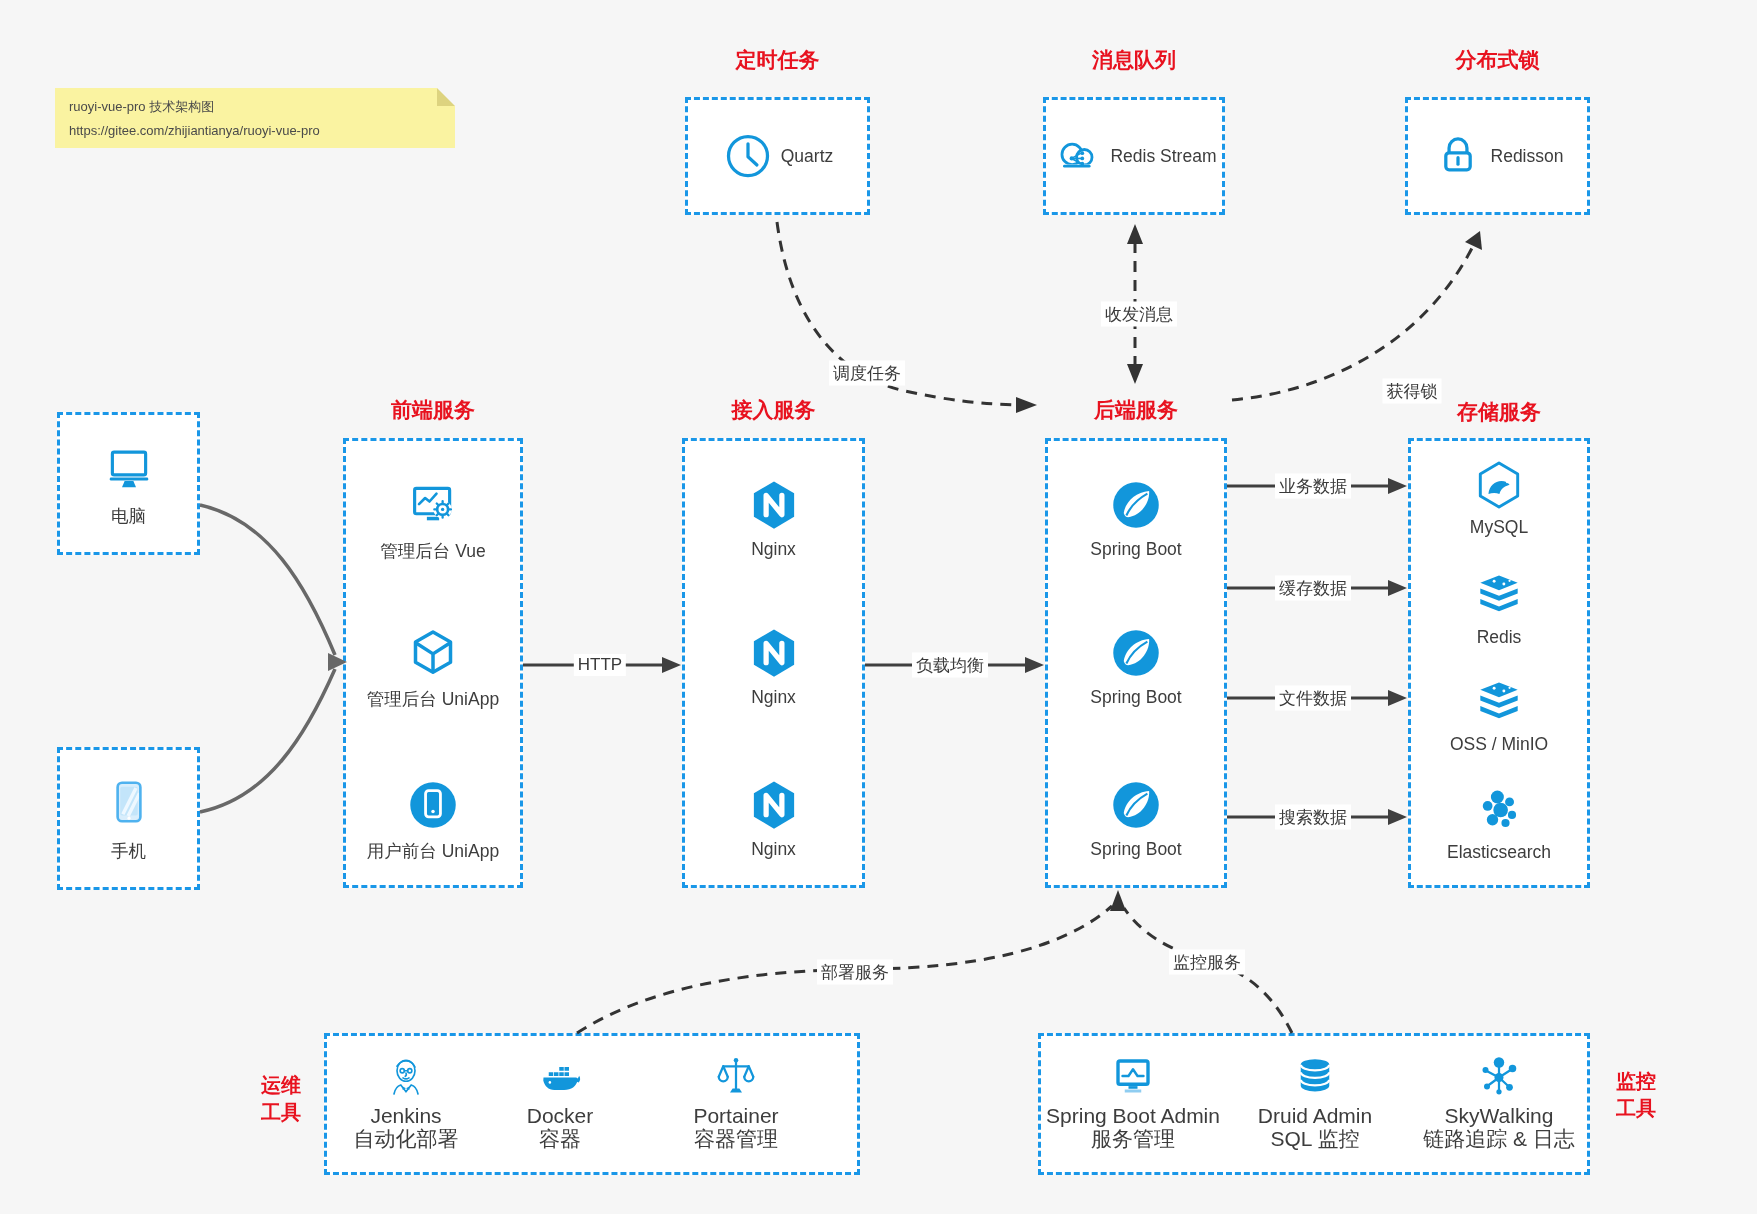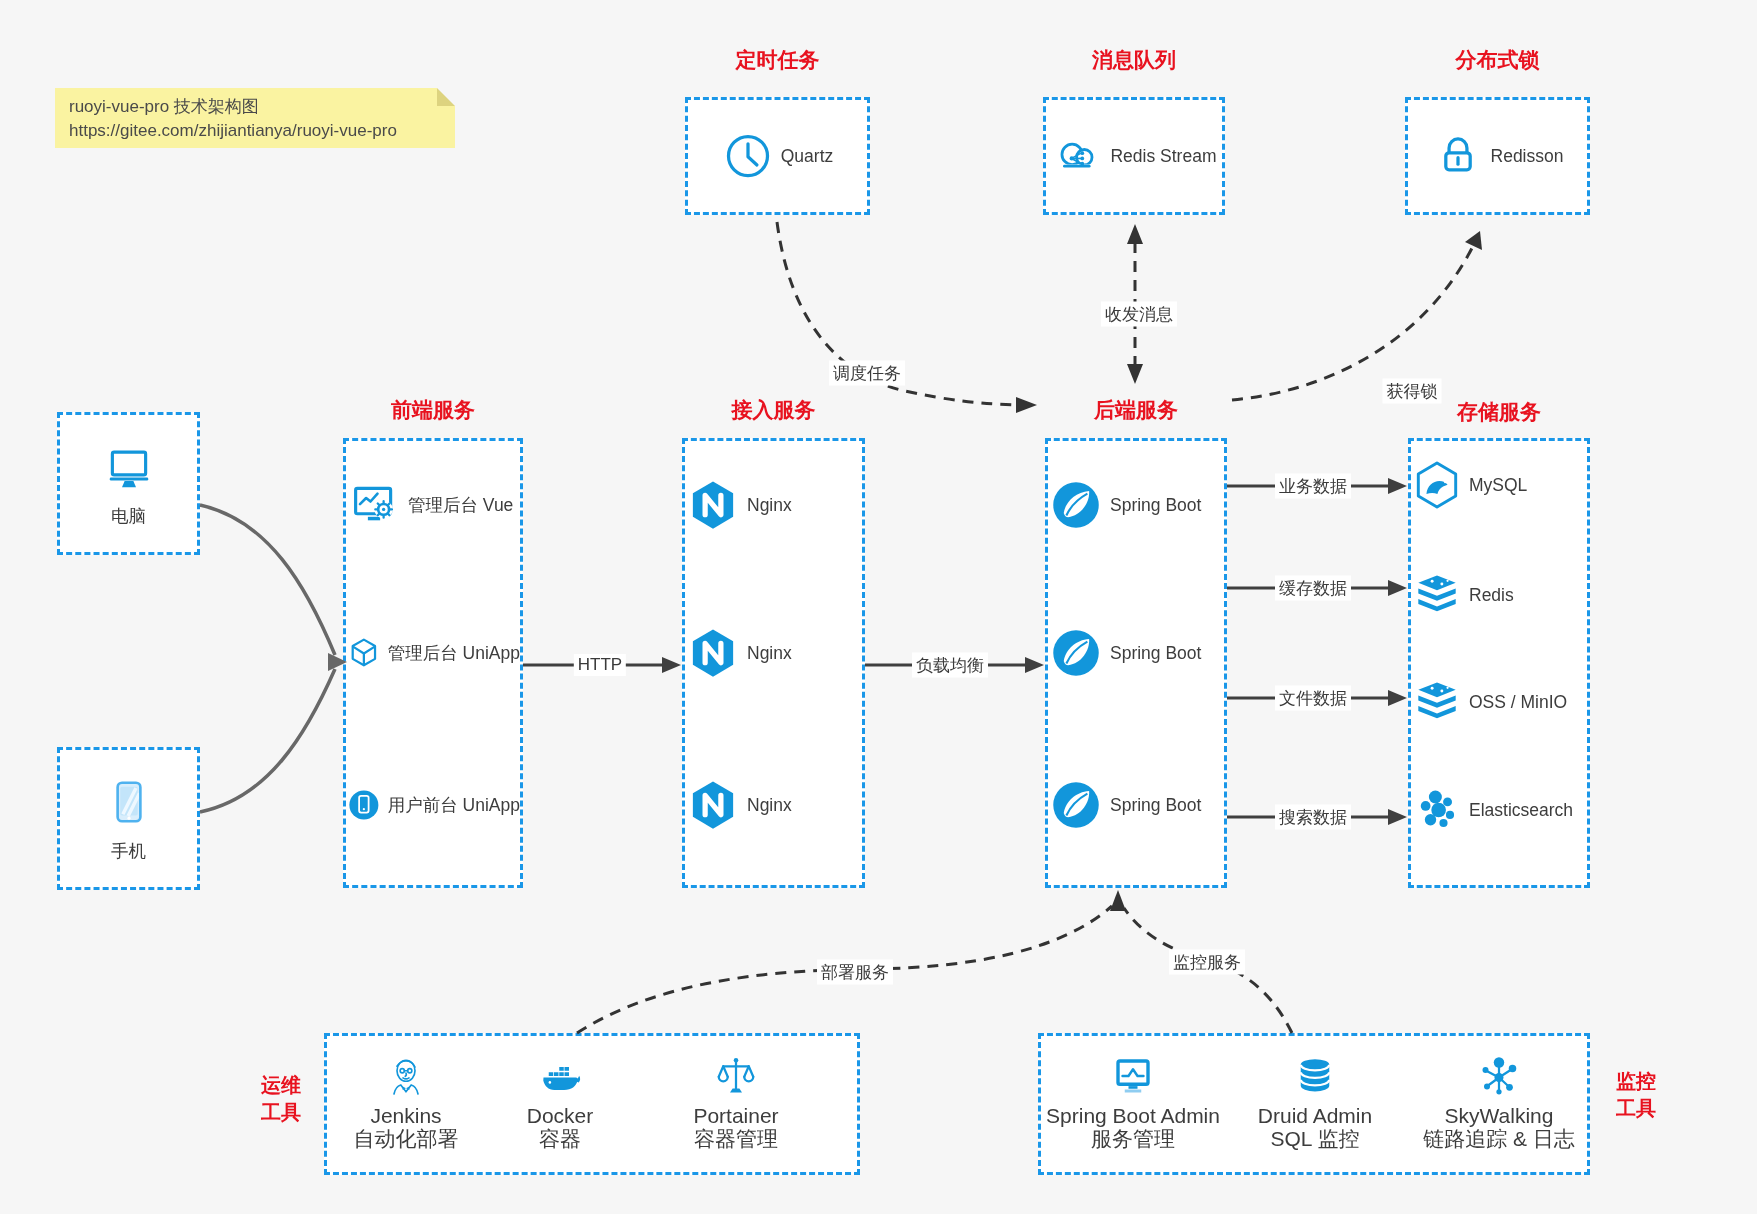--- a/index.html
+++ b/index.html
@@ -1,31 +1,31 @@
 <!DOCTYPE html>
 <html><head>
 <meta charset="utf-8">
 <style>
   html,body{margin:0;padding:0;background:#f6f6f6;}
   #canvas{position:relative;width:1757px;height:1214px;background:#f6f6f6;overflow:hidden;
           font-family:"Liberation Sans","DejaVu Sans",sans-serif;color:#3d3d3d;}
   .defs{position:absolute;width:0;height:0;overflow:hidden;}
   
   .note{position:absolute;left:55px;top:88px;width:400px;height:60px;background:#faf3a1;
-        box-sizing:border-box;padding:7px 14px;font-size:17px;line-height:24px;color:#4a4a4a;}
+        box-sizing:border-box;padding:7px 14px;font-size:13px;line-height:24px;color:#4a4a4a;}
   .note-fold{position:absolute;top:0;right:0;width:0;height:0;
              border-top:18px solid #f6f6f6;border-left:18px solid #ddd37f;}
   
   .dbox{position:absolute;box-sizing:border-box;background:#fff;border:3px dashed #1a97e8;}
   .gtitle{position:absolute;color:#e8121f;font-weight:bold;font-size:21px;text-align:center;}
   .side-label{position:absolute;color:#e8121f;font-weight:bold;font-size:20px;line-height:27px;text-align:center;}
   .topbox{display:flex;align-items:center;justify-content:center;gap:7px;}
   .clientbox{display:flex;flex-direction:column;align-items:center;justify-content:center;gap:9px;}
   .node-label{font-size:17.5px;color:#3d3d3d;white-space:nowrap;}
-  .col-item{position:absolute;left:0;right:0;display:flex;flex-direction:row;align-items:center;gap:6px;}
+  .col-item{position:absolute;left:0;right:0;display:flex;flex-direction:column;align-items:center;gap:6px;}
   .b-item{position:absolute;top:16px;width:190px;transform:translateX(-50%);
           display:flex;flex-direction:column;align-items:center;gap:4px;}
   .b-label{font-size:21px;line-height:23px;color:#3d3d3d;text-align:center;white-space:nowrap;}
   .icon56{width:56px;height:56px;} .icon52{width:52px;height:52px;} .icon48{width:48px;height:48px;}
   
   #wires{position:absolute;left:0;top:0;pointer-events:none;}
   .edge-label{position:absolute;transform:translate(-50%,-50%);background:#fff;padding:1px 4px;
               font-size:17px;color:#3a3a3a;white-space:nowrap;text-align:right;}
 </style>
 </head>

